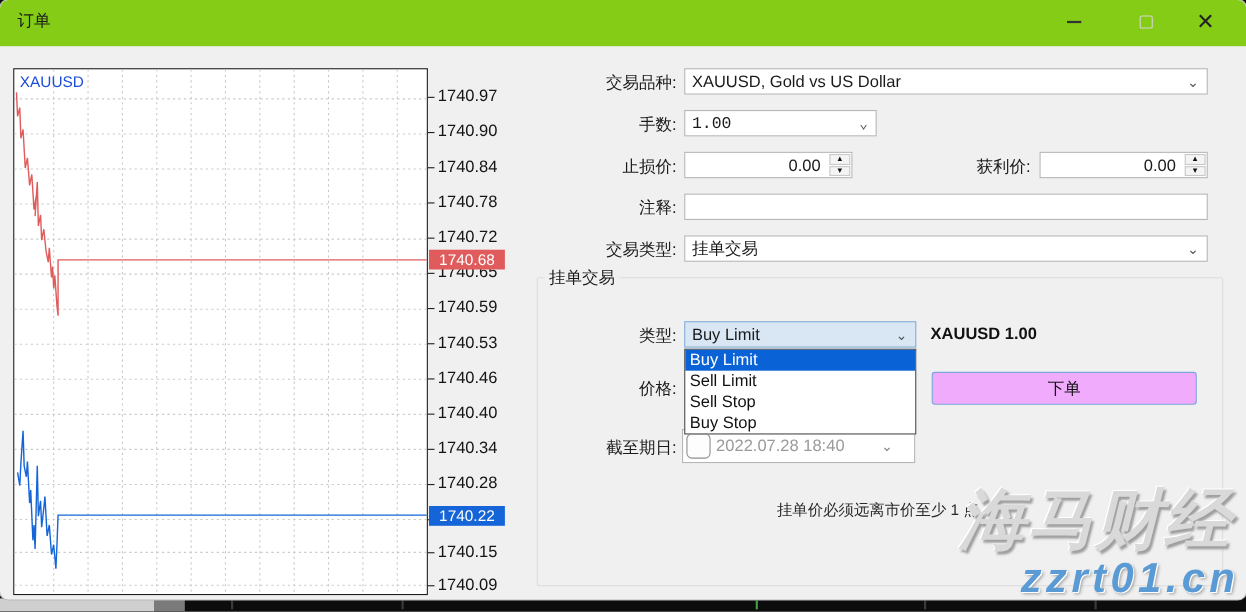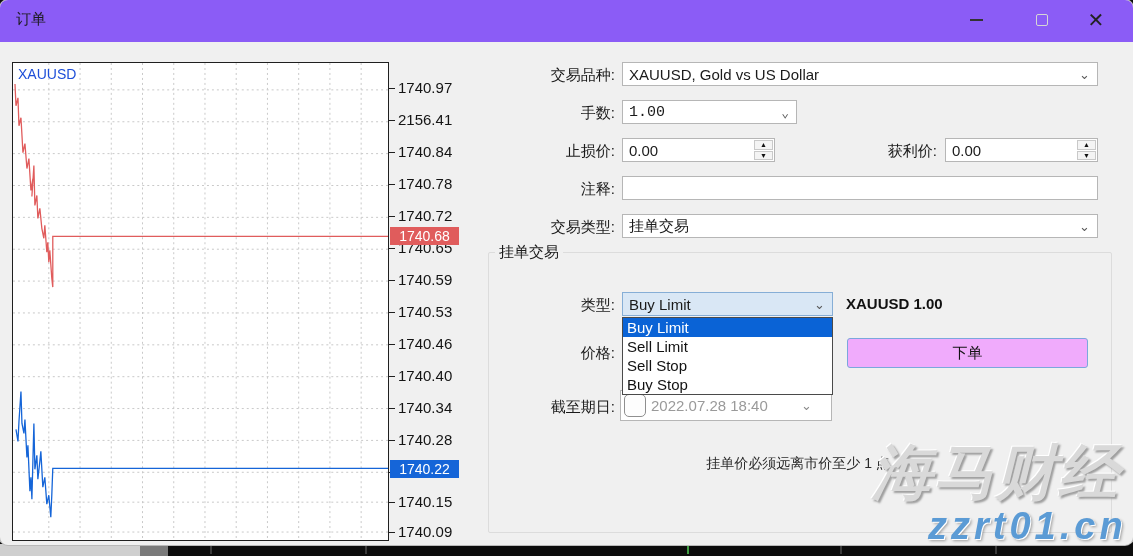--- a/index.html
+++ b/index.html
@@ -19,21 +19,21 @@
   .taskbar .tick.green { background:#3f9d42; }
 
   
   .window {
     position:absolute; left:0; top:0; width:1133px; height:545px;
     background:#f0f0f0; border-radius:8px;
     box-shadow: 0 0 0 1px #b9b9b9;
     overflow:hidden;
   }
   .titlebar {
-    position:absolute; left:0; top:0; width:100%; height:42px; background:#8b5cf6;
+    position:absolute; left:0; top:0; width:100%; height:42px; background:#84cc16;
   }
   .title { position:absolute; left:16px; top:10px; font-size:15px; color:#1a1a1a; }
   .winbtn { position:absolute; top:0; width:46px; height:40px; display:flex; align-items:center; justify-content:center; }
   .btn-min   { right:134px; }
   .btn-max   { right:68px; }
   .btn-close { right:14px; }
   .glyph-min { width:13px; height:0; border-top:2px solid #333; }
   .glyph-max { width:12px; height:12px; border:1.5px solid #d6d6d6; border-radius:2px; }
   .glyph-close { font-size:20px; color:#222; line-height:1; }
 
@@ -65,21 +65,21 @@
     position:absolute; font-size:15px; color:#1a1a1a; text-align:right; white-space:nowrap;
   }
   .field {
     position:absolute; height:24px; background:#ffffff; border:1px solid #b6b6b6;
     font-size:15px; color:#1a1a1a; display:flex; align-items:center; padding:0 6px;
   }
   .chevron {
     position:absolute; right:7px; top:4px; font-size:13px; color:#5a5a5a; pointer-events:none;
   }
   .combo { padding-right:36px; }
-  .spin-box { padding-right:28px; }
+  .spin-box { padding-right:28px; justify-content:flex-end; }
   .spinner {
     position:absolute; right:1px; top:1px; width:19px; height:20px;
     display:flex; flex-direction:column; gap:1px;
   }
   .spin-btn {
     flex:1; background:#f4f4f4; border:1px solid #c9c9c9;
     display:flex; align-items:center; justify-content:center;
     font-size:7px; color:#111; line-height:1;
   }
 
@@ -202,21 +202,21 @@
           <line x1="350" x2="350" y1="0" y2="479" stroke="#c9c9c9" stroke-dasharray="2,3" stroke-width="1"></line>
           <polyline points="2,21 3,43 5,35 6,63 8,55 10,90 12,81 14,106 16,96 18,128 20,116 19,134 21,103 22,143 24,133 25,156 27,146 29,166 31,176 32,163 34,190 35,180 36,200 37,188 39,216 40,225 40,174 377,174" fill="none" stroke="#e05c5c" stroke-width="1.3"></polyline>
           <polyline points="3,368 5,380 6,360 8,330 9,362 11,372 12,358 14,396 15,384 17,430 18,416 19,438 21,362 22,408 24,394 25,418 27,400 28,390 30,426 32,416 34,443 36,434 38,456 39,434 40,407 377,407" fill="none" stroke="#1565d8" stroke-width="1.3"></polyline>
         </svg>
     </div>
 
     <div class="axis" id="price-axis">
       <div class="price-tag tag-ask" id="ask-tag" style="background: rgb(224, 92, 92);">1740.68</div>
       <div class="price-tag tag-bid" id="bid-tag" style="background: rgb(21, 101, 216);">1740.22</div>
     <div class="axis-label" style="top: 17px;">1740.97</div>
-        <div class="axis-label" style="top: 49px;">2156.41</div>
+        <div class="axis-label" style="top: 49px;">1740.90</div>
         <div class="axis-label" style="top: 81px;">1740.84</div>
         <div class="axis-label" style="top: 113px;">1740.78</div>
         <div class="axis-label" style="top: 145px;">1740.72</div>
         <div class="axis-label" style="top: 177px;">1740.65</div>
         <div class="axis-label" style="top: 209px;">1740.59</div>
         <div class="axis-label" style="top: 241px;">1740.53</div>
         <div class="axis-label" style="top: 273px;">1740.46</div>
         <div class="axis-label" style="top: 305px;">1740.40</div>
         <div class="axis-label" style="top: 337px;">1740.34</div>
         <div class="axis-label" style="top: 369px;">1740.28</div>

